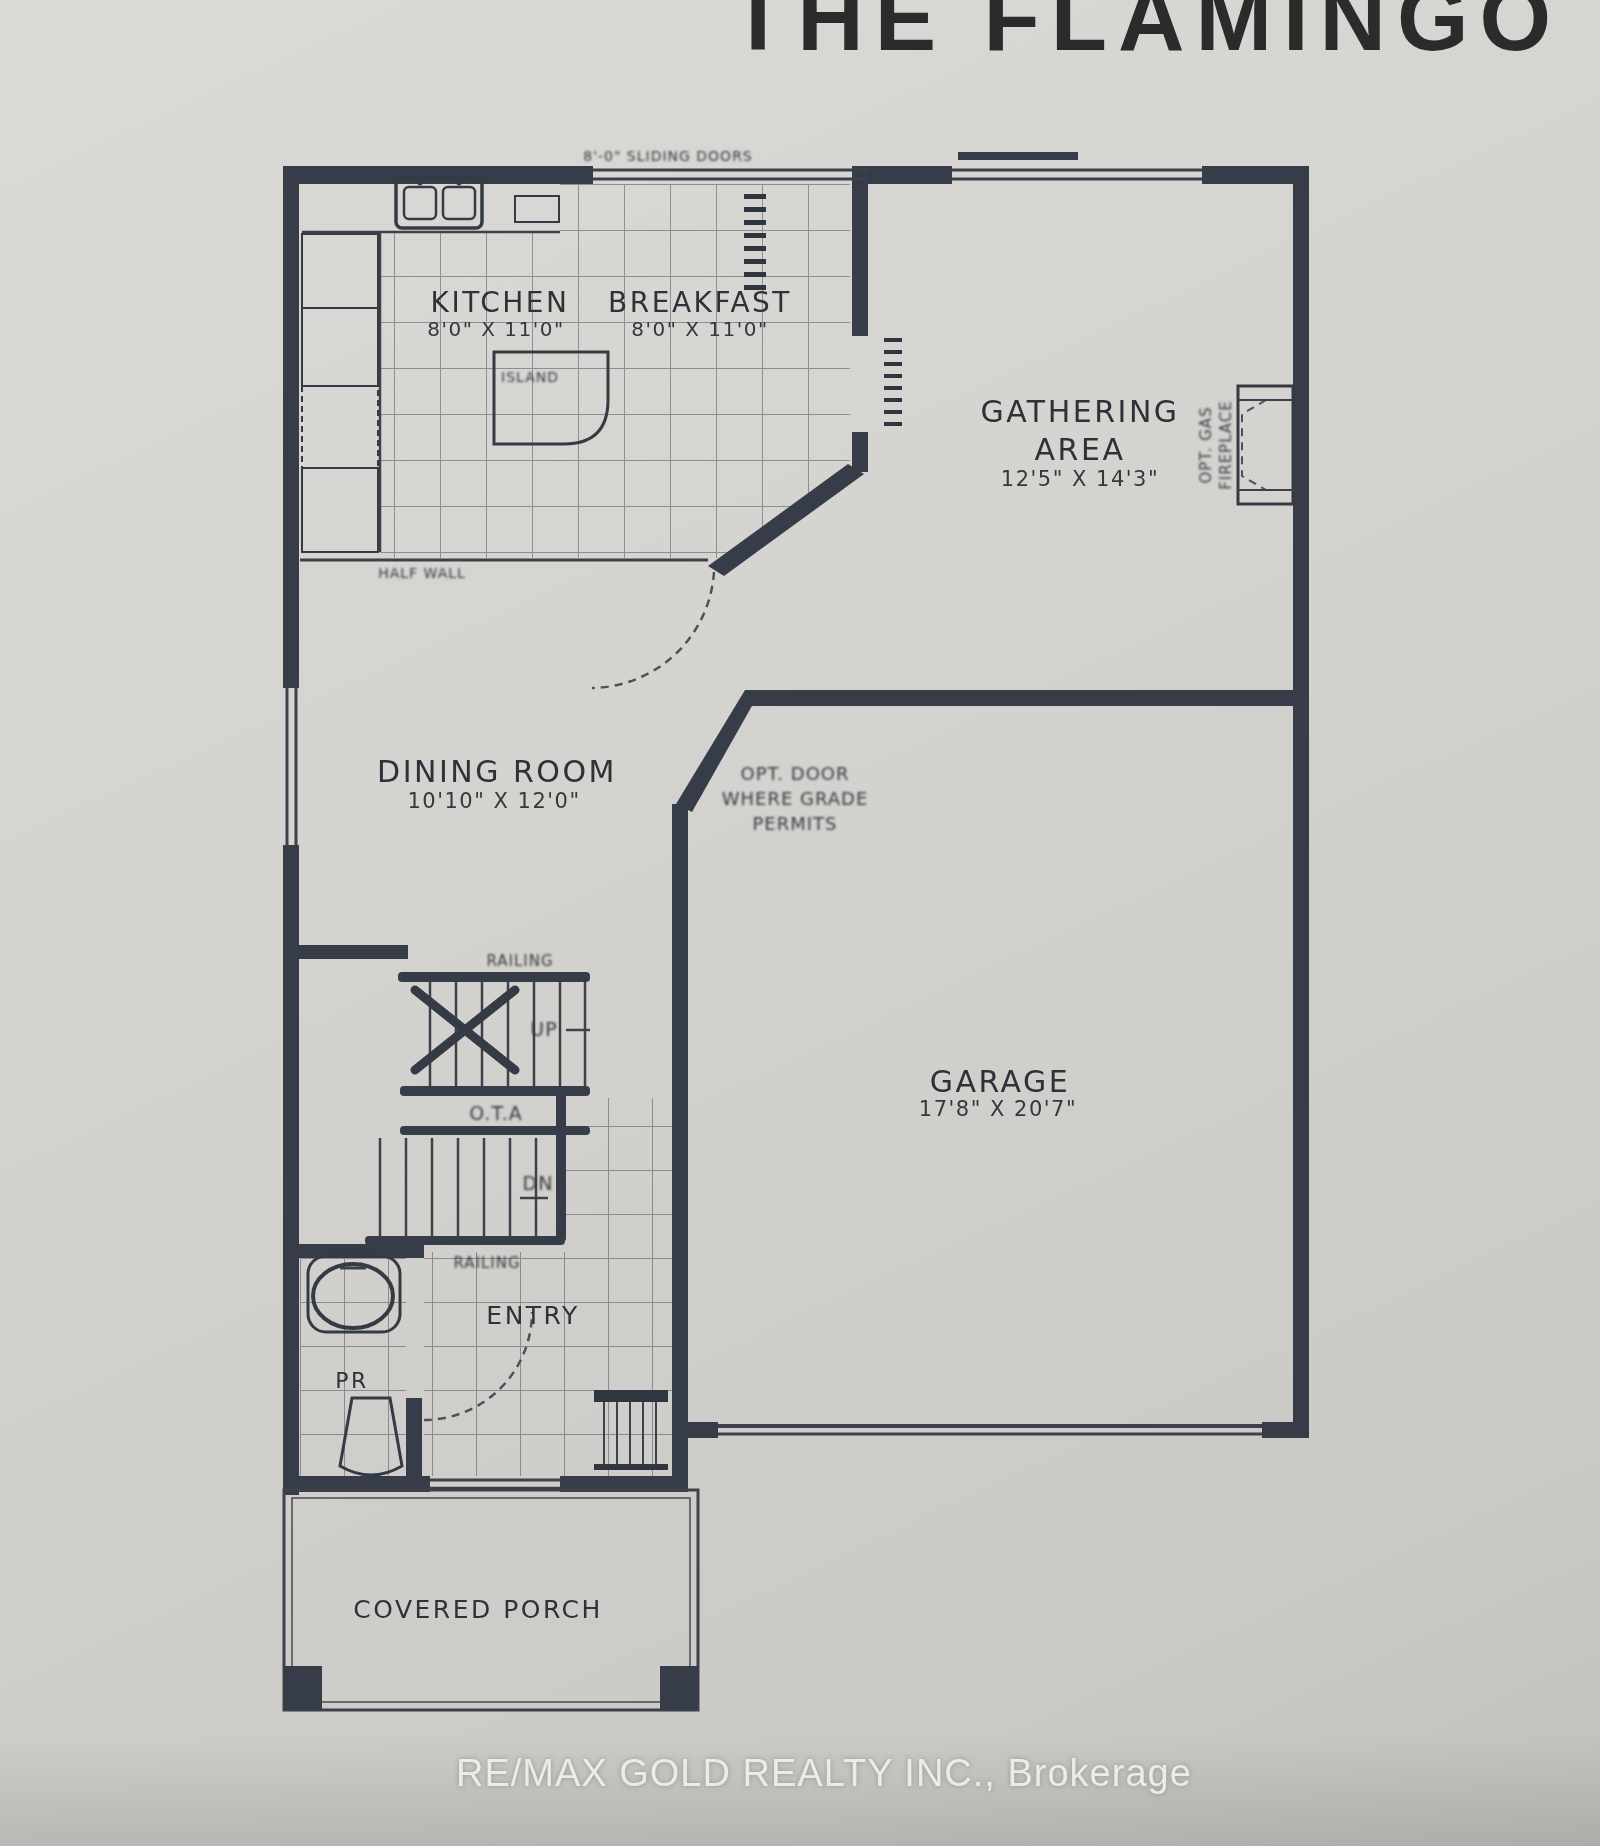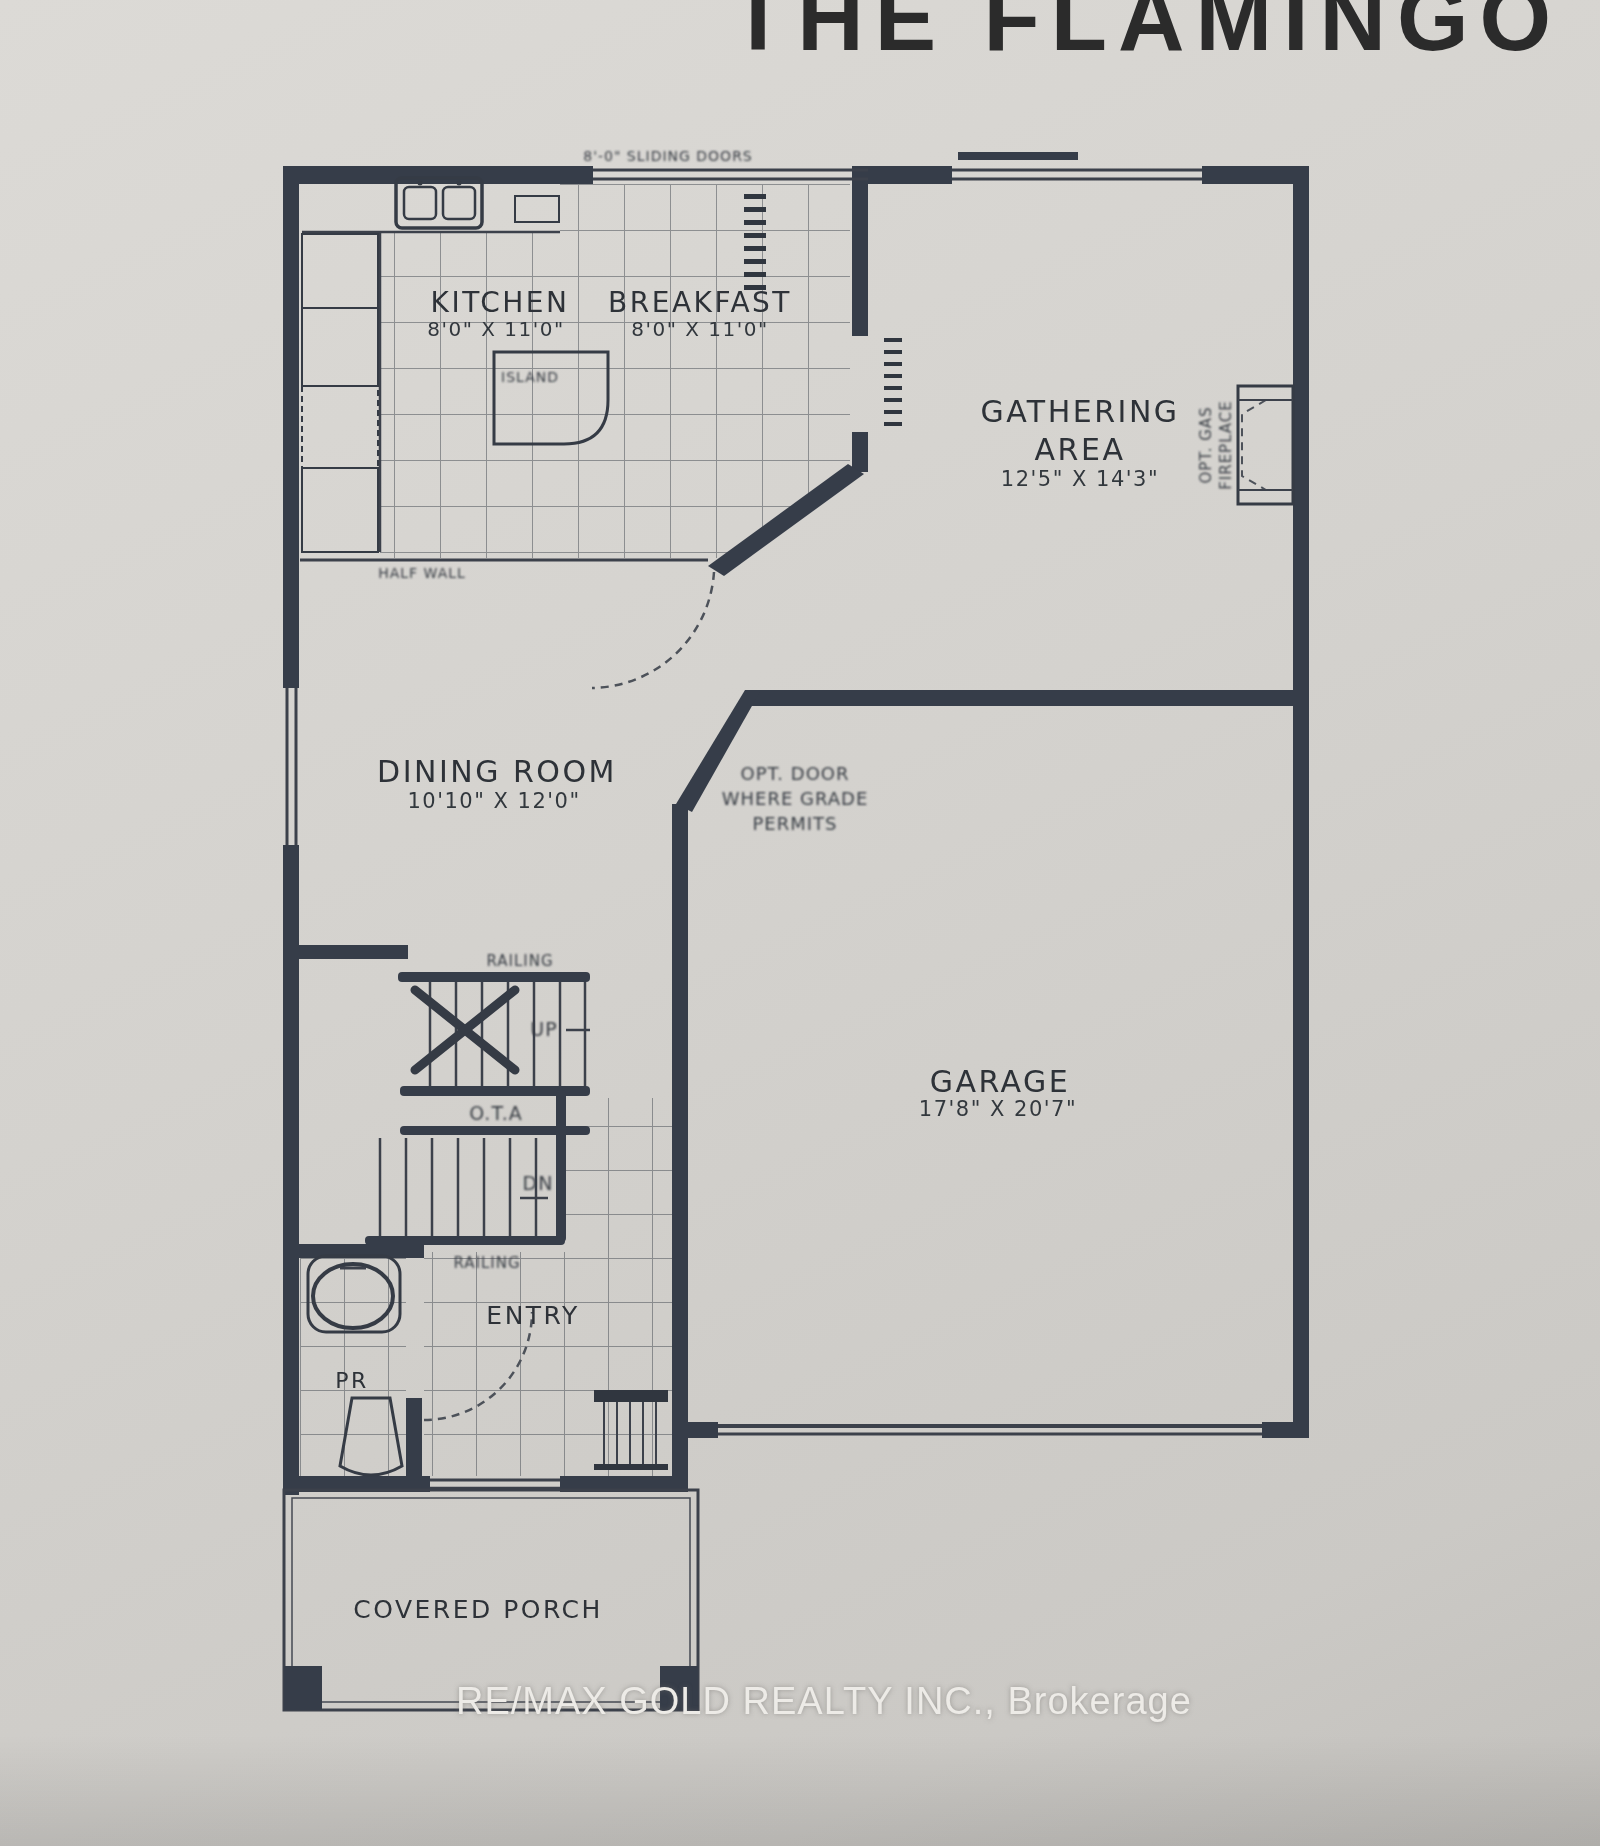--- a/index.html
+++ b/index.html
@@ -3,21 +3,21 @@
 <meta charset="utf-8">
 <style>
   html,body{margin:0;padding:0;}
   body{width:1600px;height:1846px;overflow:hidden;font-family:"Liberation Sans",sans-serif;}
   .stage{position:relative;width:1600px;height:1846px;overflow:hidden;
          background:linear-gradient(155deg,#dcdad6 0%,#d4d2ce 45%,#cbc9c5 85%,#c2c0bc 100%);}
   .plan-title{position:absolute;top:-34px;left:730px;font:700 92px "Liberation Sans",sans-serif;
               letter-spacing:11px;color:#2b2b2b;white-space:nowrap;}
   .wm-band{position:absolute;left:0;top:1734px;width:1600px;height:112px;
            background:linear-gradient(rgba(0,0,0,0),rgba(0,0,0,0.10));}
-  .watermark{position:absolute;left:456px;top:1680px;font:400 38px "Liberation Sans",sans-serif;
+  .watermark{position:absolute;left:456px;top:1752px;font:400 38px "Liberation Sans",sans-serif;
              color:#edebe7;letter-spacing:1px;white-space:nowrap;
              text-shadow:0 0 5px rgba(110,108,104,.55);}
   svg{position:absolute;left:0;top:0;}
   .wall{fill:#363d49;stroke:none;}
   .ln{stroke:#3c414b;fill:none;}
   .thin{stroke:#454a53;fill:none;}
   .dash{stroke:#4d525a;fill:none;stroke-dasharray:8 6;}
   .tileline{stroke:#42474f;stroke-width:2;opacity:.5;fill:none;}
   .fixture{stroke:#353b45;fill:none;}
   .room-name{font-family:"DejaVu Sans",sans-serif;fill:#2d3238;letter-spacing:2.5px;}

